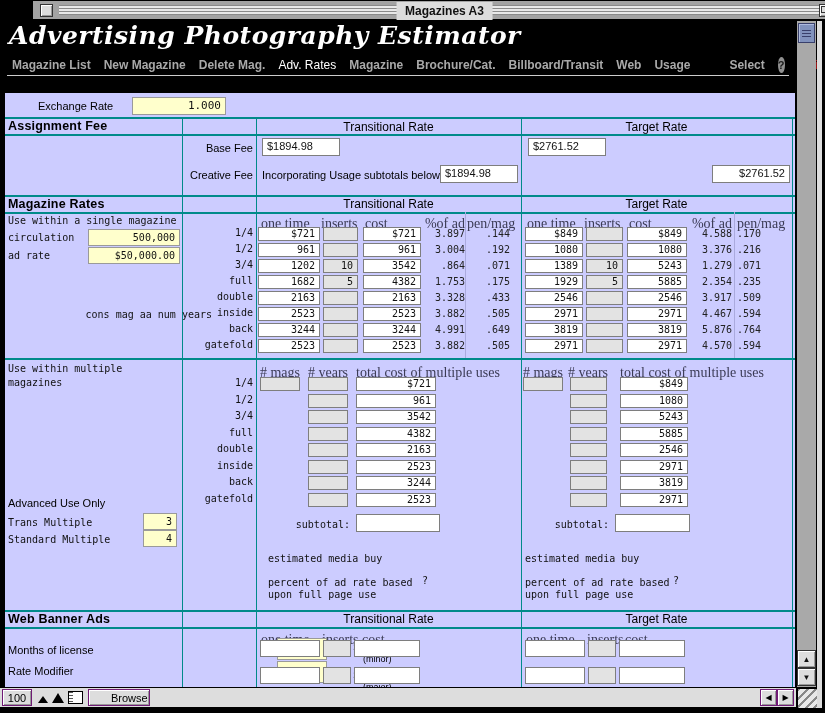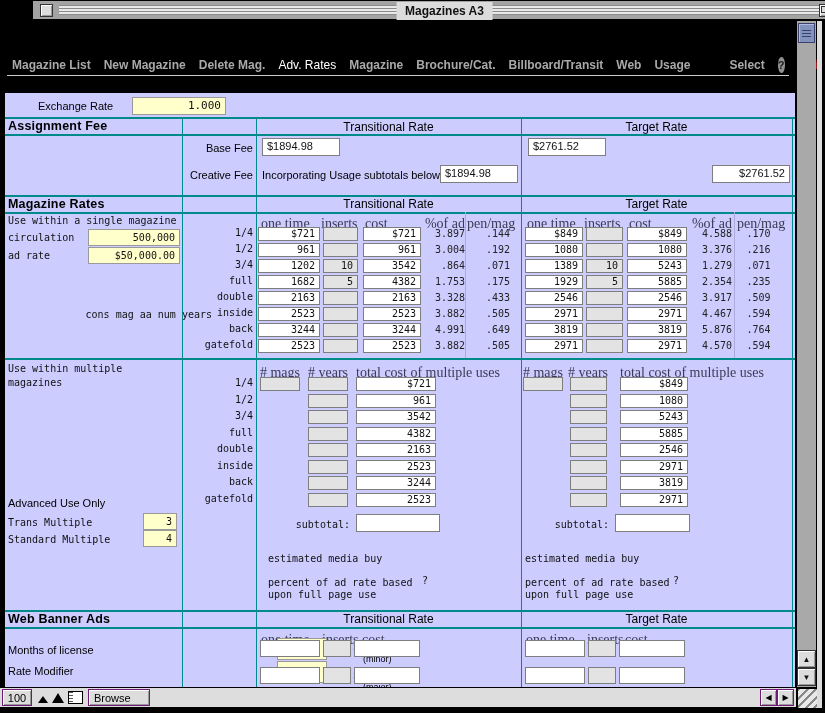--- a/index.html
+++ b/index.html
@@ -44,40 +44,40 @@
   
   .rrow{position:relative;height:16px;}
   .rrow span{position:absolute;top:0;}
   .rrow .lbl{left:168px;width:80px;text-align:right;}
   .rrow .bx{height:14px;border:1px solid #7e7e7e;background:#fff;line-height:12px;padding:0 4px;text-align:right;}
   .rrow .bx.gray{background:#e3e3e3;}
   .rrow .txt{line-height:14px;color:#222;}
   .t-one{left:253px;width:62px;} .t-ins{left:318px;width:35px;} .t-cost{left:358px;width:58px;}
   .t-pct{left:403px;width:57px;text-align:right;} .t-pen{left:462px;width:43px;text-align:right;}
   .g-one{left:520px;width:58px;} .g-ins{left:581px;width:37px;} .g-cost{left:622px;width:60px;}
-  .g-pct{left:670px;width:57px;text-align:right;} .g-pen{left:732px;width:43px;text-align:center;}
+  .g-pct{left:670px;width:57px;text-align:right;} .g-pen{left:732px;width:43px;text-align:left;}
   .mrow{position:relative;height:16.5px;}
   .m-mags-t{left:255px;width:40px;} .m-years-t{left:303px;width:40px;} .m-total-t{left:351px;width:80px;}
   .m-mags-g{left:518px;width:40px;} .m-years-g{left:565px;width:37px;} .m-total-g{left:615px;width:68px;}
   .mrow .bx-mags{visibility:hidden;}
   .mrows > div:nth-of-type(1) .bx-mags{visibility:visible;}
   
   .vscroll{position:absolute;left:796px;top:21px;width:20px;height:666px;background:#a9a9a9;border-left:1px solid #000;}
   .vthumb{position:absolute;left:1px;top:2px;width:17px;height:20px;background:#8192bd;border:1px solid #39406b;box-shadow:inset 1px 1px 0 #aebadf;}
   .vthumb .ridges{position:absolute;left:3px;right:3px;top:6px;height:8px;background:repeating-linear-gradient(180deg,#39406b 0 1px,transparent 1px 3px);}
   .sb-btn{position:absolute;left:0px;width:19px;height:18px;background:#ddd;border:1px solid #333;box-shadow:inset 1px 1px 0 #fff,inset -1px -1px 0 #999;font-size:8px;text-align:center;line-height:17px;color:#111;}
   .statusbar{position:absolute;left:0;top:687px;width:796px;height:20px;background:#ddd;border-top:1px solid #000;}
   .sb-item{position:absolute;top:1px;height:17px;background:#ddd;border:1px solid #701a75;box-shadow:inset 1px 1px 0 #fff,inset -1px -1px 0 #999;font-size:11px;line-height:16px;}
   .zoomlvl{left:2px;width:30px;text-align:center;}
   .mtn{position:absolute;bottom:4px;width:0;height:0;border-style:solid;border-color:transparent;}
   .mtn-sm{left:38px;border-width:0 5px 7px 5px;border-bottom-color:#000;}
   .mtn-lg{left:52px;border-width:0 6px 10px 6px;border-bottom-color:#000;}
   .layout-ic{left:68px;top:3px;position:absolute;width:15px;height:13px;border:1px solid #000;background:#fff;}
   .layout-ic .s{position:absolute;left:0;top:0;bottom:0;width:4px;background:repeating-linear-gradient(180deg,#555 0 1px,#fff 1px 3px);}
-  .browse{left:88px;width:62px;padding-left:5px;}
+  .browse{left:88px;width:62px;padding-left:22px;}
   .harrow{top:1px;width:17px;}
   .grip{position:absolute;left:798px;top:689px;width:22px;height:20px;background:repeating-linear-gradient(135deg,#888 0 2px,#e8e8e8 2px 6px);}
   .frame-r{position:absolute;left:817px;top:21px;width:5px;bottom:3px;background:#ddd;}
   .frame-b{position:absolute;left:0;top:708px;width:825px;height:5px;background:#000;}
 </style>
 </head>
 <body>
 
 <div class="window">
 
@@ -87,20 +87,21 @@
     <div class="tb-title">Magazines A3</div>
     <div class="mbox zoom-box">
         <div class="in"></div>
       </div>
     <div class="mbox collapse-box">
         <div class="in"></div>
       </div>
   </div>
 
   <div class="header">
+    <div class="app-title">Advertising Photography Estimator</div>
     <div class="menu">
       <div class="menu-items">
         
       
           <span class="menu-item" data-active="false">Magazine List</span>
         
           <span class="menu-item" data-active="false">New Magazine</span>
         
           <span class="menu-item" data-active="false">Delete Mag.</span>
         

